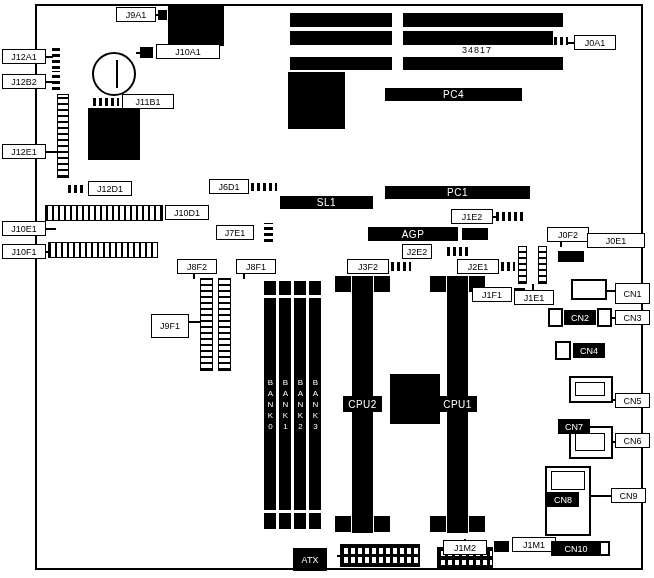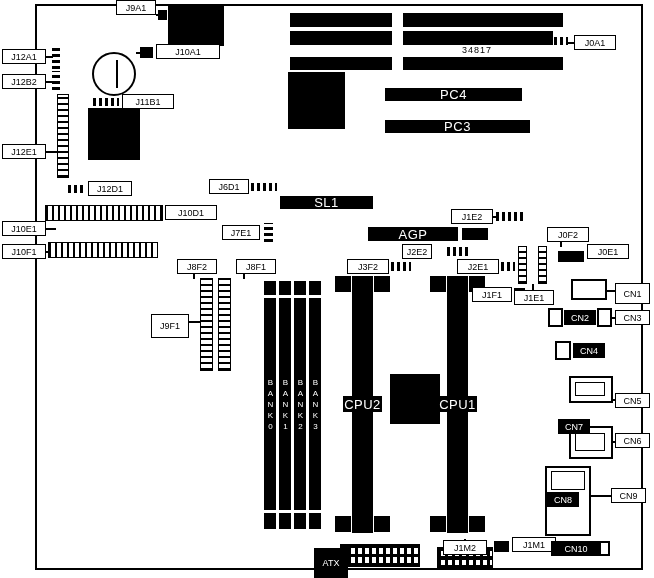--- a/index.html
+++ b/index.html
@@ -2,21 +2,21 @@
 <html><head>
 <meta charset="utf-8">
 <style>
   * { margin:0; padding:0; box-sizing:border-box; }
   html,body { background:#fff; }
   body { font-family:"Liberation Sans", sans-serif; }
   .stage { position:relative; width:654px; height:578px; background:#fff; overflow:hidden; }
   .abs { position:absolute; }
   .board { border:2px solid #000; background:#fff; }
   .chip { background:#000; }
-  .bar { background:#000; color:#fff; font-size:13px; display:flex; align-items:center; justify-content:center; letter-spacing:.5px; }
+  .bar { background:#000; color:#fff; font-size:10px; display:flex; align-items:center; justify-content:center; letter-spacing:.5px; }
   .callout { background:#fff; border:1px solid #000; color:#000; font-size:9px;
              display:flex; align-items:center; justify-content:center; white-space:nowrap; z-index:6; }
   .callout.dark { background:#000; color:#fff; border-color:#000; }
   .pin-h { background-image:repeating-linear-gradient(90deg,#000 0 3px,transparent 3px 6px); }
   .pin-v { background-image:repeating-linear-gradient(0deg,#000 0 3px,transparent 3px 6px); }
   .ladder-h { border:1px solid #000; background-color:#fff;
               background-image:repeating-linear-gradient(90deg,#000 0 2px,transparent 2px 6px); }
   .ladder-v { border:1px solid #000; background-color:#fff;
               background-image:repeating-linear-gradient(0deg,#000 0 2px,transparent 2px 6px); }
   .line { background:#000; z-index:5; }
@@ -55,21 +55,21 @@
   <div class="abs chip" style="left:290px;top:13px;width:102px;height:14px"></div>
   <div class="abs chip" style="left:403px;top:13px;width:160px;height:14px"></div>
   <div class="abs chip" style="left:290px;top:31px;width:102px;height:14px"></div>
   <div class="abs chip" style="left:403px;top:31px;width:150px;height:14px"></div>
   <div class="abs chip" style="left:290px;top:57px;width:102px;height:13px"></div>
   <div class="abs chip" style="left:403px;top:57px;width:160px;height:13px"></div>
 
   <div class="abs pn" style="left:462px;top:45px">34817</div>
 
   <div class="abs bar zt" style="left:385px;top:88px;width:137px;height:13px">PC4</div>
-  <div class="abs bar zt" style="left:385px;top:120px;width:145px;height:13px">PC3</div>
+  <div class="abs bar zt" style="left:385px;top:186px;width:145px;height:13px">PC1</div>
 
   <div class="abs bar zt" style="left:280px;top:196px;width:93px;height:13px">SL1</div>
   <div class="abs bar zt" style="left:368px;top:227px;width:90px;height:14px">AGP</div>
   <div class="abs chip" style="left:462px;top:228px;width:26px;height:12px"></div>
 
   <div class="abs ladder-h" style="left:45px;top:205px;width:118px;height:16px"></div>
   <div class="abs ladder-h" style="left:48px;top:242px;width:110px;height:16px"></div>
   <div class="abs ladder-v" style="left:57px;top:94px;width:12px;height:84px"></div>
   <div class="abs ladder-v" style="left:200px;top:278px;width:13px;height:93px"></div>
   <div class="abs ladder-v" style="left:218px;top:278px;width:13px;height:93px"></div>
@@ -151,52 +151,52 @@
   <div class="abs line" style="left:532px;top:284px;width:2px;height:7px"></div>
   <div class="abs line" style="left:607px;top:290px;width:8px;height:2px"></div>
   <div class="abs line" style="left:612px;top:317px;width:4px;height:2px"></div>
   <div class="abs line" style="left:611px;top:399px;width:5px;height:2px"></div>
   <div class="abs line" style="left:611px;top:441px;width:5px;height:2px"></div>
   <div class="abs line" style="left:591px;top:495px;width:20px;height:2px"></div>
   <div class="abs line" style="left:464px;top:539px;width:2px;height:9px"></div>
   <div class="abs line" style="left:337px;top:555px;width:4px;height:2px"></div>
   <div class="abs line" style="left:493px;top:216px;width:4px;height:2px"></div>
 
-  <div class="abs callout" style="left:116px;top:0;width:40px;height:15px">J9A1</div>
+  <div class="abs callout" style="left:116px;top:7px;width:40px;height:15px">J9A1</div>
   <div class="abs callout" style="left:156px;top:44px;width:64px;height:15px">J10A1</div>
   <div class="abs callout" style="left:574px;top:35px;width:42px;height:15px">J0A1</div>
   <div class="abs callout" style="left:2px;top:49px;width:44px;height:15px">J12A1</div>
   <div class="abs callout" style="left:2px;top:74px;width:44px;height:15px">J12B2</div>
   <div class="abs callout" style="left:122px;top:94px;width:52px;height:15px">J11B1</div>
   <div class="abs callout" style="left:2px;top:144px;width:44px;height:15px">J12E1</div>
   <div class="abs callout" style="left:88px;top:181px;width:44px;height:15px">J12D1</div>
   <div class="abs callout" style="left:209px;top:179px;width:40px;height:15px">J6D1</div>
-  <div class="abs callout" style="left:165px;top:205px;width:52px;height:15px">J10D1</div>
+  <div class="abs callout" style="left:165px;top:205px;width:44px;height:15px">J10D1</div>
   <div class="abs callout" style="left:2px;top:221px;width:44px;height:15px">J10E1</div>
   <div class="abs callout" style="left:2px;top:244px;width:44px;height:15px">J10F1</div>
-  <div class="abs callout" style="left:222px;top:225px;width:38px;height:15px">J7E1</div>
+  <div class="abs callout" style="left:216px;top:225px;width:38px;height:15px">J7E1</div>
   <div class="abs callout" style="left:451px;top:209px;width:42px;height:15px">J1E2</div>
   <div class="abs callout" style="left:402px;top:244px;width:30px;height:15px">J2E2</div>
   <div class="abs callout" style="left:547px;top:227px;width:42px;height:15px">J0F2</div>
-  <div class="abs callout" style="left:587px;top:244px;width:42px;height:15px">J0E1</div>
+  <div class="abs callout" style="left:587px;top:233px;width:58px;height:15px">J0E1</div>
   <div class="abs callout" style="left:177px;top:259px;width:40px;height:15px">J8F2</div>
   <div class="abs callout" style="left:236px;top:259px;width:40px;height:15px">J8F1</div>
   <div class="abs callout" style="left:151px;top:314px;width:38px;height:24px">J9F1</div>
   <div class="abs callout" style="left:347px;top:259px;width:42px;height:15px">J3F2</div>
   <div class="abs callout" style="left:457px;top:259px;width:42px;height:15px">J2E1</div>
   <div class="abs callout" style="left:472px;top:287px;width:40px;height:15px">J1F1</div>
   <div class="abs callout" style="left:514px;top:290px;width:40px;height:15px">J1E1</div>
   <div class="abs callout" style="left:512px;top:537px;width:44px;height:15px">J1M1</div>
   <div class="abs callout" style="left:443px;top:540px;width:44px;height:15px">J1M2</div>
   <div class="abs callout" style="left:615px;top:283px;width:35px;height:21px">CN1</div>
   <div class="abs callout" style="left:615px;top:310px;width:35px;height:15px">CN3</div>
   <div class="abs callout" style="left:615px;top:393px;width:35px;height:15px">CN5</div>
   <div class="abs callout" style="left:615px;top:433px;width:35px;height:15px">CN6</div>
   <div class="abs callout" style="left:611px;top:488px;width:35px;height:15px">CN9</div>
 
   <div class="abs callout dark" style="left:564px;top:310px;width:32px;height:15px">CN2</div>
   <div class="abs callout dark" style="left:573px;top:343px;width:32px;height:15px">CN4</div>
   <div class="abs callout dark" style="left:558px;top:419px;width:32px;height:15px">CN7</div>
   <div class="abs callout dark" style="left:547px;top:492px;width:32px;height:15px">CN8</div>
   <div class="abs callout dark" style="left:551px;top:541px;width:50px;height:15px">CN10</div>
-  <div class="abs callout dark" style="left:314px;top:548px;width:34px;height:30px">ATX</div>
+  <div class="abs callout dark" style="left:293px;top:548px;width:34px;height:23px">ATX</div>
 
 </div>
 
 </body></html>

